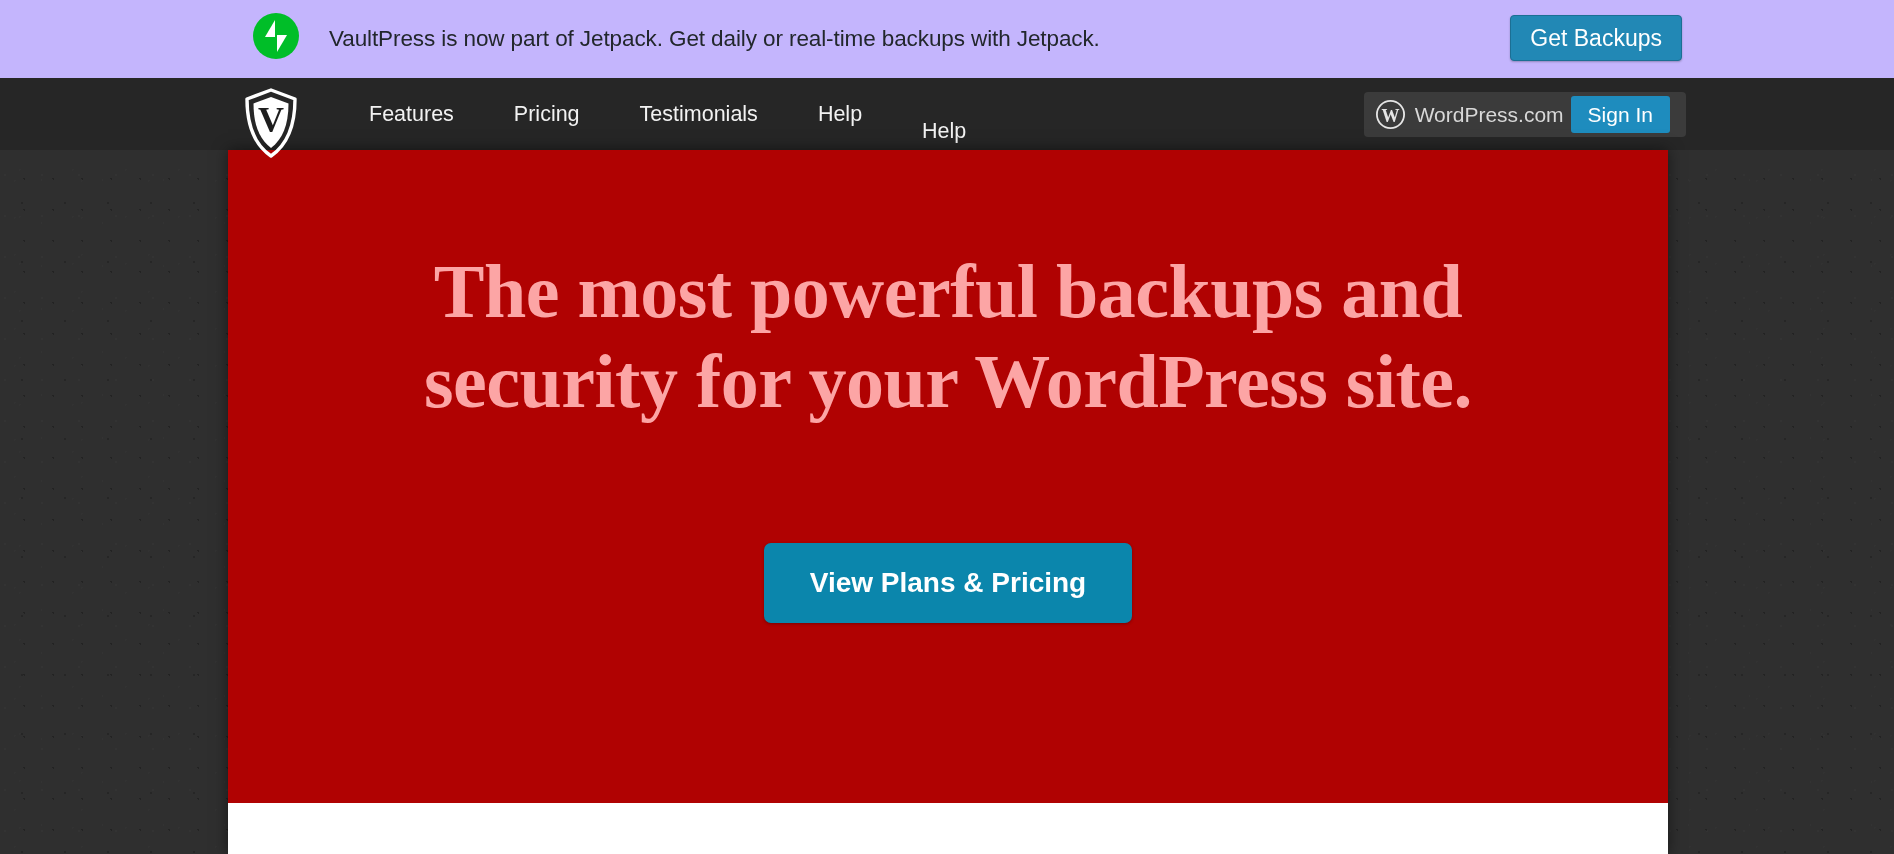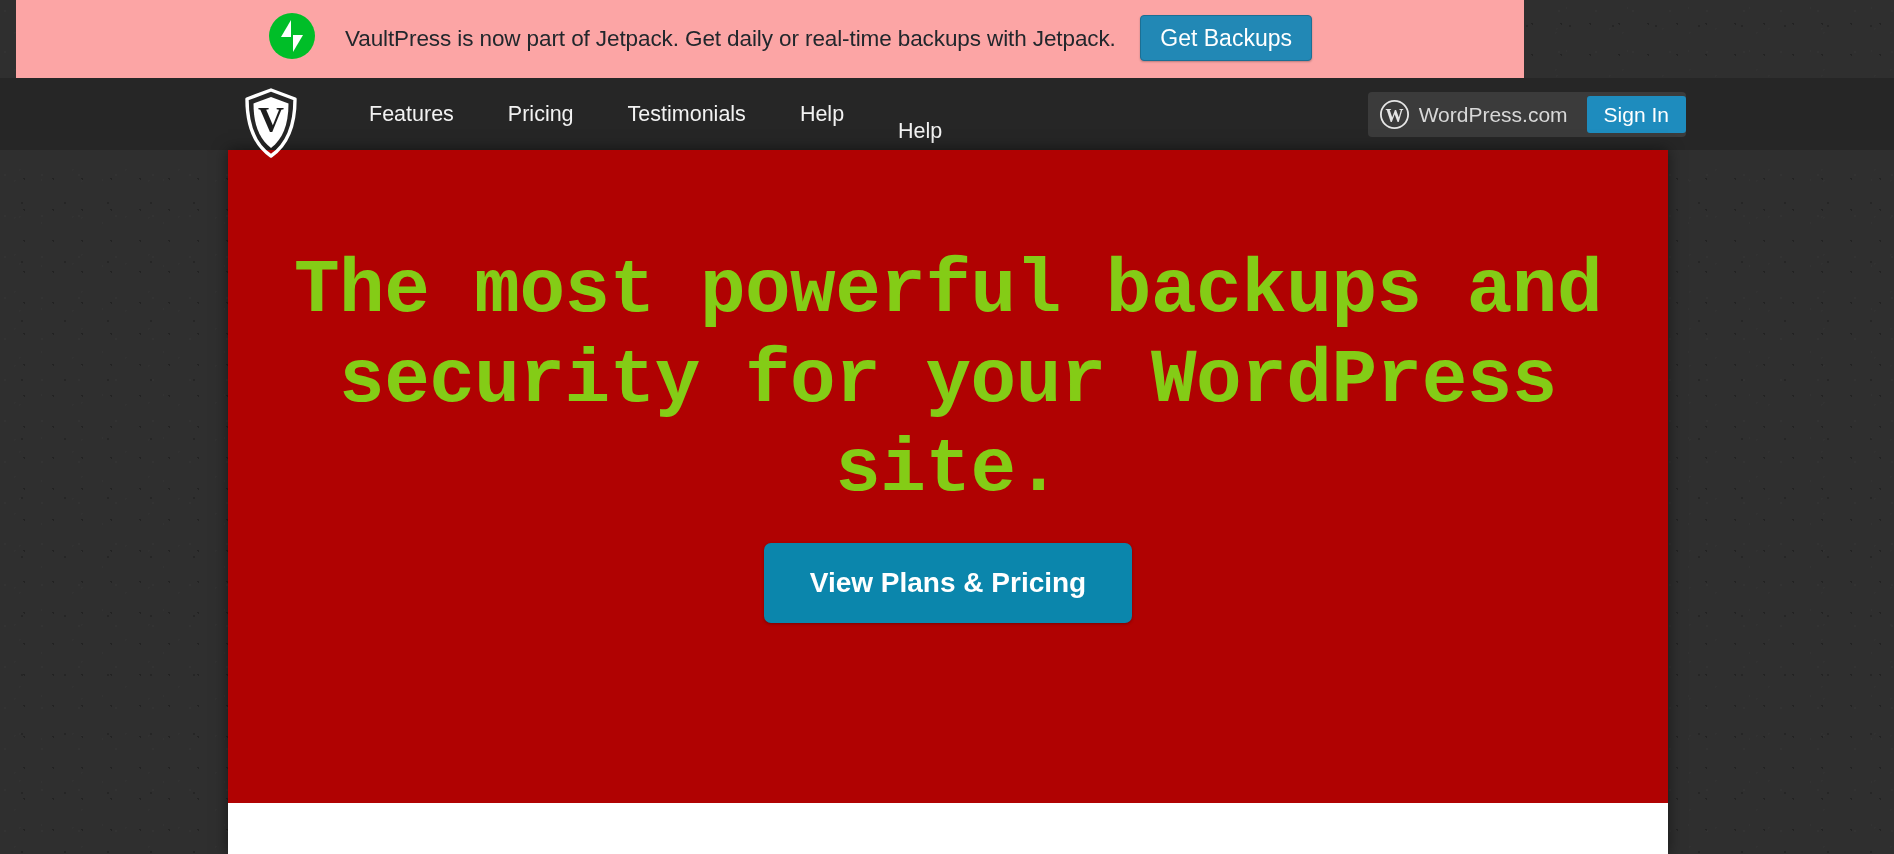--- a/index.html
+++ b/index.html
@@ -18,24 +18,24 @@
       radial-gradient(circle at 68% 18%, rgba(255,255,255,0.02) 0 1px, transparent 1px),
       radial-gradient(circle at 84% 77%, rgba(0,0,0,0.25) 0 1px, transparent 1px),
       radial-gradient(circle at 51% 44%, rgba(0,0,0,0.2) 0 1px, transparent 1px),
       radial-gradient(circle at 22% 88%, rgba(255,255,255,0.014) 0 1px, transparent 1px);
     background-size: 37px 41px, 53px 47px, 61px 43px, 29px 31px, 43px 59px, 67px 37px;
   }
 
   
   .promo-bar {
     position: absolute;
-    left: 16px; top: 0;
-    width: 1508px;
+    left: 0; top: 0;
+    width: 1894px;
     height: 78px;
-    background: #fca5a5;
+    background: #c4b5fd;
     display: flex;
     align-items: center;
   }
   .promo-inner {
     position: relative;
     width: 1894px;
     height: 78px;
   }
   .jetpack-logo {
     position: absolute;
@@ -84,21 +84,21 @@
     left: 243px; top: 9px;
     width: 56px; height: 72px;
     z-index: 5;
   }
   .nav-links {
     position: absolute;
     left: 349px; top: 0;
     height: 72px;
     display: flex;
     align-items: center;
-    gap: 0;
+    gap: 6px;
   }
   .nav-link {
     color: #f2f2f2;
     font-size: 21.5px;
     padding: 0 20px;
     margin-right: 14px;
     text-decoration: none;
     cursor: pointer;
     white-space: nowrap;
   }
@@ -116,27 +116,27 @@
     box-sizing: border-box;
   }
   .wp-mark {
     width: 31px; height: 31px;
     margin-right: 9px;
     flex: 0 0 auto;
   }
   .wp-label {
     color: #d8d8d8;
     font-size: 21px;
-    margin-right: 19px;
+    margin-right: 7px;
     white-space: nowrap;
   }
   .signin-btn {
     height: 37px;
     padding: 16px 17px;
-    margin-right: 0;
+    margin-right: 16px;
     background: #1e8cbe;
     border: none;
     border-radius: 3px;
     color: #ffffff;
     font-size: 21px;
     display: flex;
     align-items: center;
     justify-content: center;
     cursor: pointer;
     font-family: inherit;
@@ -154,22 +154,22 @@
     width: 1440px;
     height: 653px;
     background: #b00202;
     position: relative;
   }
   .hero-title {
     position: absolute;
     left: 0; top: 97px;
     width: 1440px;
     text-align: center;
-    color: #84cc16;
-    font-family: Liberation Mono, monospace;
+    color: #fca5a5;
+    font-family: Liberation Serif, serif;
     font-size: 76px;
     font-weight: 700;
     line-height: 1.18;
     letter-spacing: -0.5px;
   }
   .hero-cta-wrap {
     position: absolute;
     left: 0; top: 393px;
     width: 1440px;
     display: flex;

